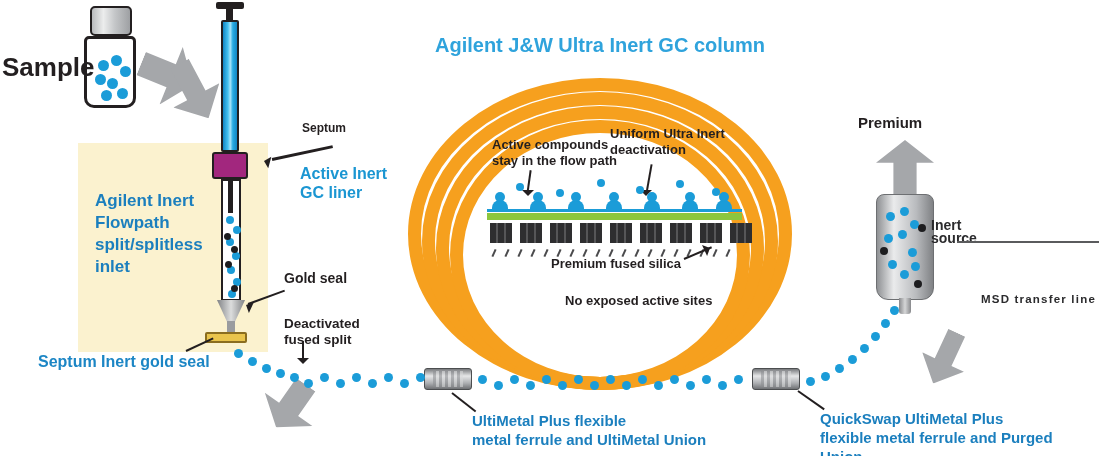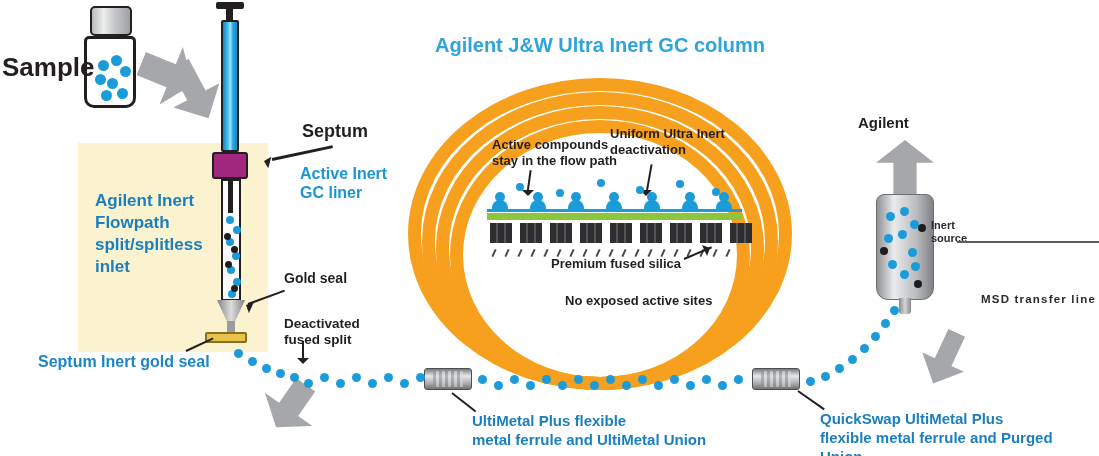--- a/index.html
+++ b/index.html
@@ -97,21 +97,21 @@
   <div style="left:212px;top:152px;width:36px;height:27px;background:var(--magenta);border:2px solid var(--dark);border-radius:3px;"></div>
 
   <div style="left:221px;top:179px;width:20px;height:122px;background:#fff;border:2px solid var(--dark);"></div>
   <div style="left:228px;top:181px;width:5px;height:32px;background:var(--dark);"></div>
   <div style="left:217px;top:300px;width:28px;height:23px;background:linear-gradient(90deg,#808285,#dcdddd,#808285);clip-path:polygon(0 0,100% 0,62% 100%,38% 100%);"></div>
   <div style="left:227px;top:321px;width:8px;height:13px;background:#9a9c9f;"></div>
   <div style="left:205px;top:332px;width:42px;height:11px;background:var(--gold);border:2px solid #8a6d1f;border-radius:2px;"></div>
 
   <div class="pline" style="left:272px;top:158px;width:62px;height:2.5px;transform:rotate(-12deg);"></div>
   <div class="ahead" style="left:258px;top:155px;border-right-color:var(--dark);transform:rotate(15deg);"></div>
-  <div style="left:302px;top:121px;color:var(--dark);font-weight:700;font-size:18px;">Septum</div>
+  <div style="left:302px;top:121px;color:var(--dark);font-weight:700;font-size:12px;">Septum</div>
 
   <div class="ml" style="left:300px;top:164px;color:var(--liner-blue);font-weight:700;font-size:16px;line-height:19px;">Active Inert
 GC liner</div>
 
   <div class="pline" style="left:248px;top:303px;width:39px;height:2px;transform:rotate(-20deg);"></div>
   <div class="ahead" style="left:240px;top:299px;border-right-color:var(--dark);transform:rotate(25deg);"></div>
   <div style="left:284px;top:270px;color:var(--dark);font-weight:700;font-size:14px;">Gold seal</div>
 
   <div class="pline" style="left:302px;top:341px;width:2px;height:20px;"></div>
   <div class="ahead" style="left:297px;top:358px;border-top-color:var(--dark);"></div>
@@ -140,22 +140,22 @@
   <div class="union" style="left:752px;top:368px;width:48px;height:22px;"></div>
   <div class="pline" style="left:452px;top:392px;width:30px;height:2px;transform:rotate(38deg);"></div>
   <div class="pline" style="left:798px;top:390px;width:32px;height:2px;transform:rotate(35deg);"></div>
   <div class="ml blue-lbl" style="left:472px;top:411px;">UltiMetal Plus flexible
 metal ferrule and UltiMetal Union</div>
   <div class="ml blue-lbl" style="left:820px;top:409px;">QuickSwap UltiMetal Plus
 flexible metal ferrule and Purged Union</div>
 
   <div style="left:876px;top:194px;width:58px;height:106px;border:1px solid #6d6f72;border-radius:8px 8px 12px 12px;background:linear-gradient(90deg,#8f9194,#eaebec 30%,#b9bbbe 70%,#808285);"></div>
   <div style="left:899px;top:298px;width:12px;height:16px;background:linear-gradient(90deg,#88898c,#d5d6d7,#88898c);border-radius:0 0 3px 3px;"></div>
-  <div style="left:858px;top:114px;width:96px;color:var(--dark);font-weight:700;font-size:15px;">Agilent</div>
-  <div class="ml" style="left:931px;top:219px;color:#2b2b2d;font-weight:700;font-size:11px;line-height:13px;">Inert
+  <div style="left:858px;top:114px;width:96px;color:var(--dark);font-weight:700;font-size:15px;">Premium</div>
+  <div class="ml" style="left:931px;top:219px;color:#2b2b2d;font-weight:700;font-size:14px;line-height:13px;">Inert
 source</div>
   <div style="left:957px;top:241px;width:142px;height:1.5px;background:#5a5b5d;"></div>
   <div style="left:981px;top:293px;color:#2b2b2d;font-weight:700;font-size:11.5px;letter-spacing:1.2px;">MSD transfer line</div>
 
   <div id="gen-front" style="left:0;top:0;width:100%;height:100%;">
       <div class="dot" style="left: 495px; top: 192px; width: 10px; height: 10px;"></div>
       <div class="dot" style="left: 533px; top: 192px; width: 10px; height: 10px;"></div>
       <div class="dot" style="left: 571px; top: 192px; width: 10px; height: 10px;"></div>
       <div class="dot" style="left: 609px; top: 192px; width: 10px; height: 10px;"></div>
       <div class="dot" style="left: 647px; top: 192px; width: 10px; height: 10px;"></div>

